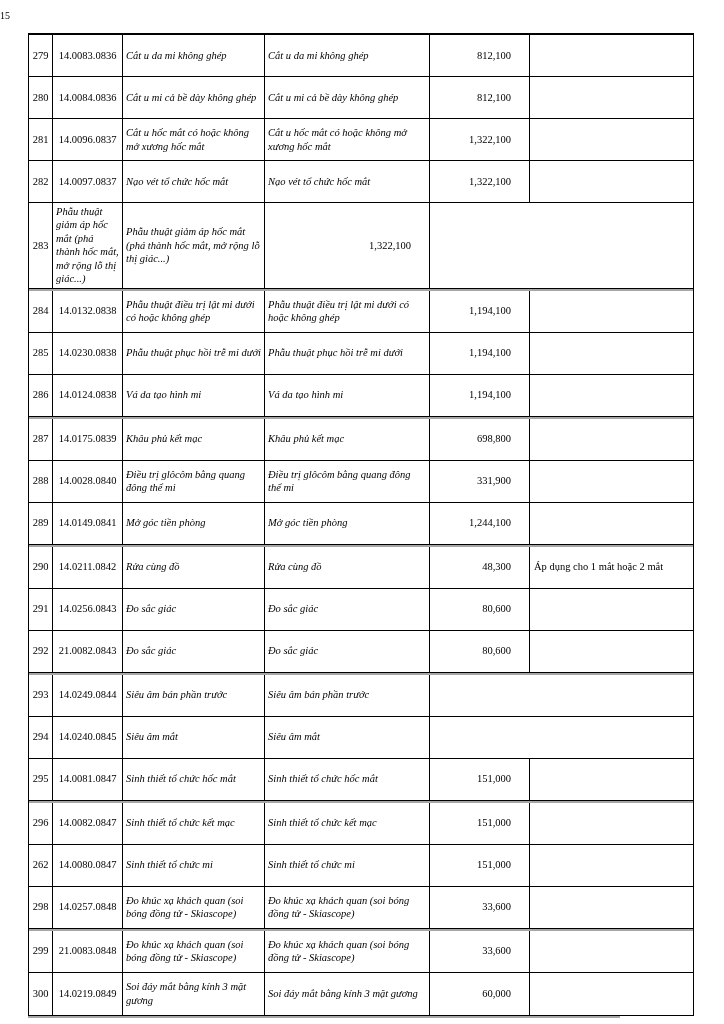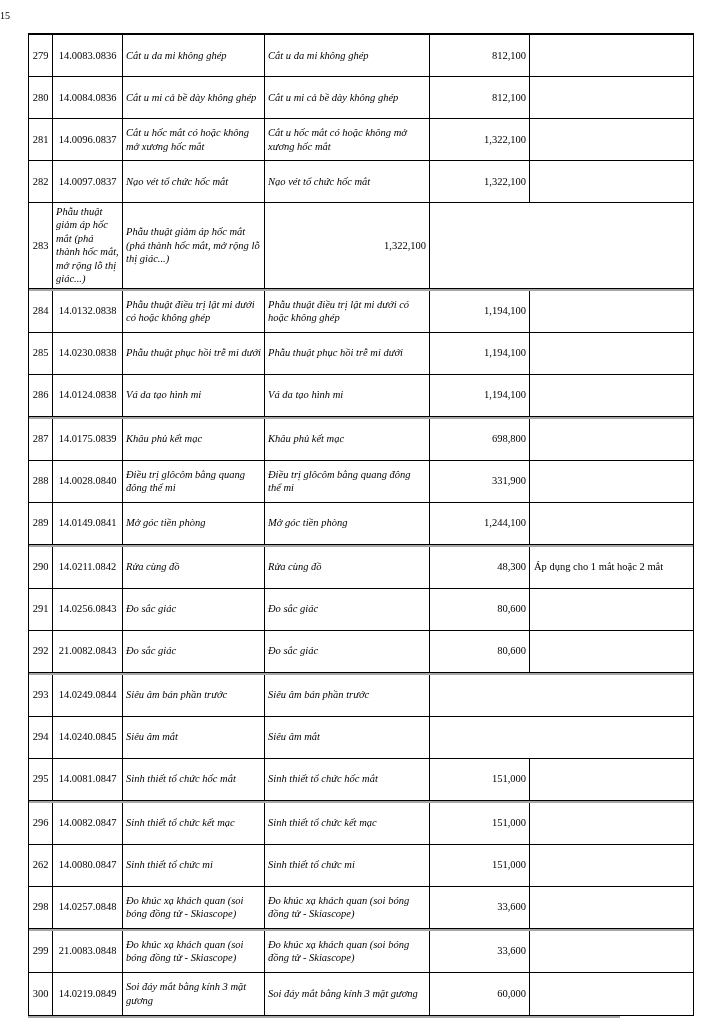--- a/index.html
+++ b/index.html
@@ -41,21 +41,21 @@
     align-items: center;
     font-size: 10.5px;
     line-height: 1.28;
     border-right: 1px solid #000;
     padding: 2px 3px;
     overflow: hidden;
   }
   .cell:last-child { border-right: none; }
   .c-no, .c-code { justify-content: center; text-align: center; padding: 2px 1px; }
   .c-name1, .c-name2 { justify-content: flex-start; text-align: left; font-style: italic; }
-  .c-price { justify-content: flex-end; text-align: right; padding-right: 3px; }
+  .c-price { justify-content: flex-end; text-align: right; padding-right: 18px; }
   .c-note { justify-content: flex-start; text-align: left; padding-left: 4px; }
   .page-break-line {
     height: 2px;
     background: #a6a6a6;
     width: 100%;
   }
   .bottom-gray {
     margin-top: 0px;
   }
 </style>

